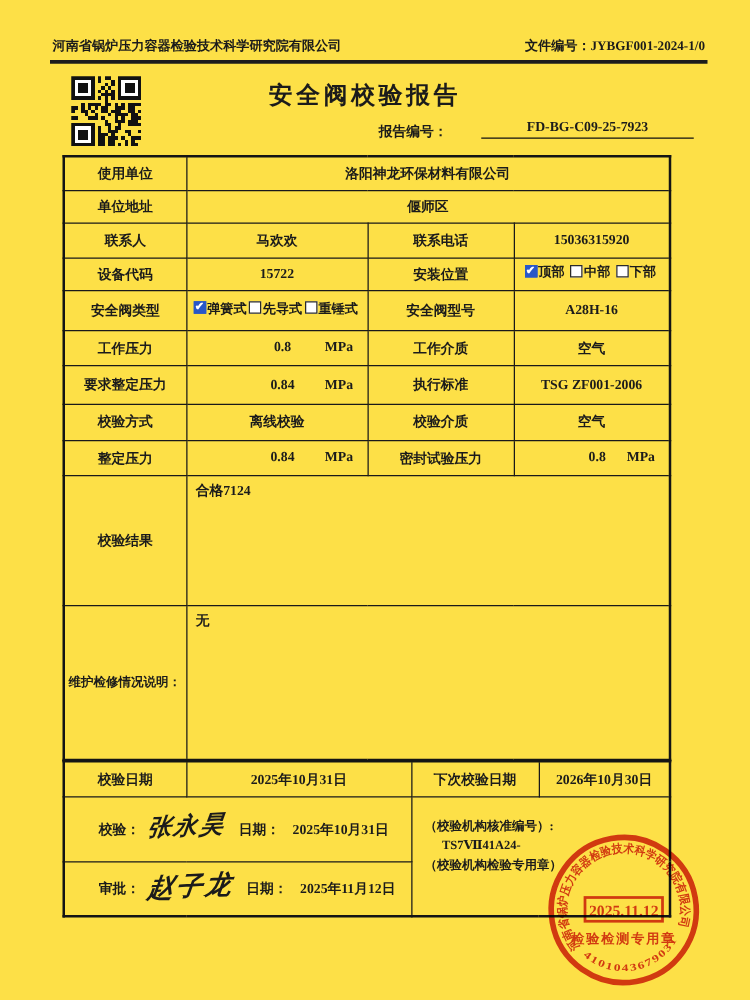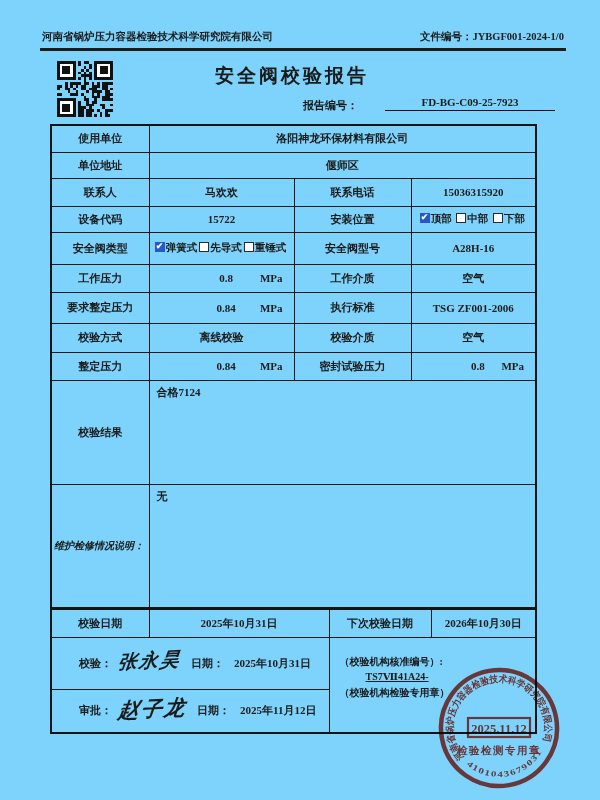--- a/index.html
+++ b/index.html
@@ -1,57 +1,57 @@
 <!DOCTYPE html>
 <html style="--cb-blue: #2857c8; --stamp-red: #cf2d23;"><head>
 <meta charset="utf-8">
 <style>
   html,body{margin:0;padding:0;background:#ffffff;}
   .page{
-    position:relative;width:600px;height:800px;background:#7dd3fc;overflow:hidden;
+    position:relative;width:600px;height:800px;background:#fde047;overflow:hidden;
     font-family:"Liberation Serif","DejaVu Serif",serif;color:#1b1b1b;
   }
   
   .hdr{position:absolute;top:30px;left:42px;right:36px;display:flex;justify-content:space-between;
        font-size:10.5px;font-weight:bold;}
   .hdr-line{position:absolute;top:48px;left:40px;right:34px;height:2.5px;background:#1c1c1c;}
   
   .qr{position:absolute;left:57px;top:61px;width:56px;height:56px;}
   .title{position:absolute;top:63px;left:0;right:16px;text-align:center;font-size:19px;font-weight:bold;letter-spacing:3px;}
   .report-no{position:absolute;top:96px;left:0;right:0;height:18px;font-size:11px;font-weight:bold;}
   .rn-label{position:absolute;left:303px;top:2px;}
   .rn-value{position:absolute;left:385px;top:0;width:170px;text-align:center;border-bottom:1.5px solid #111;padding-bottom:2px;}
   
   .tbl-wrap{position:absolute;left:50px;top:124px;width:512px;}
   table{border-collapse:collapse;table-layout:fixed;width:485px;}
   table.bottom{margin-top:-1px;}
   td{border:1.2px solid #191919;font-size:11px;font-weight:bold;text-align:center;vertical-align:middle;
      padding:1px 3px;overflow:hidden;}
   table{border:2px solid #141414;}
   td.tl{text-align:left;vertical-align:top;padding:4px 7px;}
-  td.lblleft{text-align:left;padding-left:2px;font-size:10px;font-style:italic;}
+  td.lblleft{text-align:center;padding-left:2px;font-size:10px;}
   .vcell{position:relative;padding-left:12px;}
   .vunit{position:absolute;right:11px;top:50%;transform:translateY(-50%);}
   
   .cbgroup{font-size:10.5px;white-space:normal;line-height:1.35;}
   .nowrap{white-space:nowrap;}
   .cb{display:inline-block;width:10px;height:10px;border:1.3px solid #2a2a2a;background:#fff;
       vertical-align:-1px;margin-right:1px;position:relative;box-sizing:border-box;}
   .cb.checked{background:var(--cb-blue,#2857c8);border-color:var(--cb-blue,#2857c8);}
   .cb.checked::after{content:"✔";position:absolute;left:0px;top:-3px;color:#fff;font-size:9px;font-weight:bold;}
   .cbitem{margin-right:2px;}
   
   .sigcell{text-align:left;}
   .sigrow{display:flex;align-items:center;padding-left:24px;}
   .sig{font-family:"DejaVu Sans",sans-serif;font-style:italic;font-weight:bold;font-size:19px;
        transform:rotate(-3deg) skewX(-10deg);display:inline-block;margin:0 10px 4px 6px;letter-spacing:2px;}
   .datelabel{margin-right:10px;font-family:Liberation Mono, monospace;}
   
   .orgbox{vertical-align:top;text-align:left;padding:16px 4px 0 10px;font-size:10px;line-height:15.5px;}
-  .orgbox .ln2{margin-left:26px;text-decoration:underline;}
+  .orgbox .ln2{margin-left:14px;}
   
   .stamp{position:absolute;left:433px;top:662px;width:132px;height:132px;color:var(--stamp-red,#cf2d23);
          opacity:0.9;mix-blend-mode:multiply;pointer-events:none;}
 </style>
 </head>
 <body>
 
 <div class="page">
 
   <div class="hdr">

